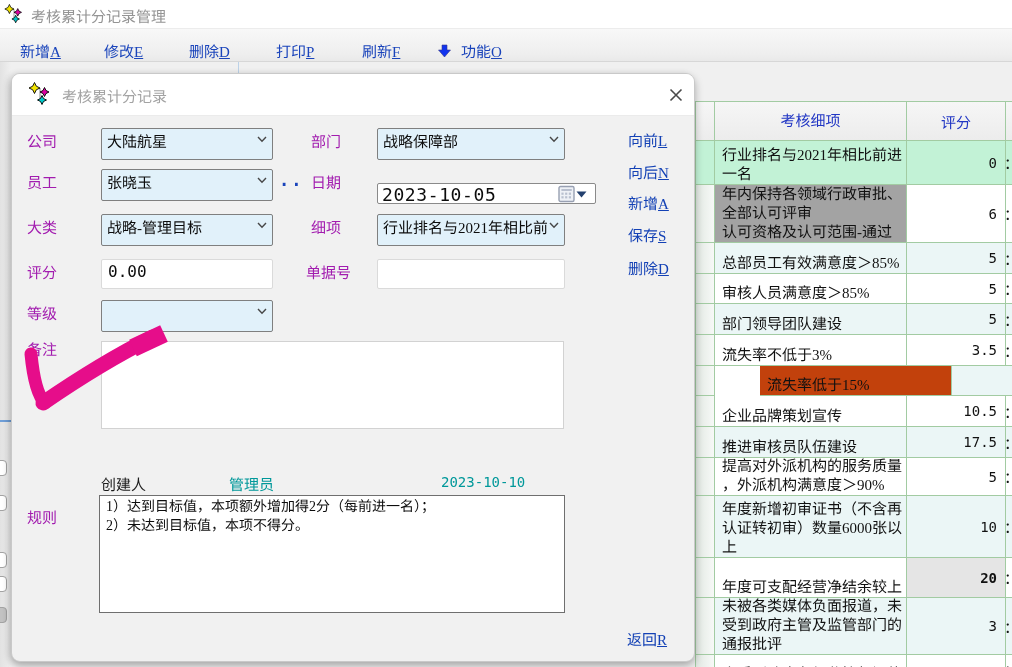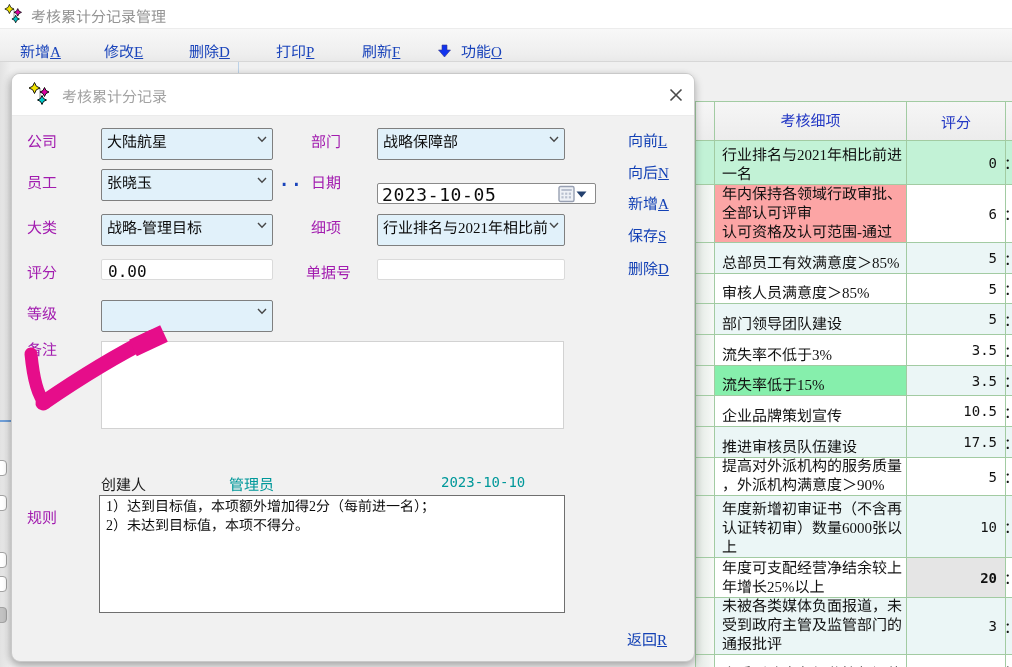--- a/index.html
+++ b/index.html
@@ -56,21 +56,21 @@
                   border-radius:8px 8px 0 0; border-bottom:1px solid #ebebeb; }
   #dlg-icon { position:absolute; left:16px; top:8px; width:24px; height:24px; }
   #dlg-title { position:absolute; left:50px; top:11px; font-size:15px; color:#a3a3a3; white-space:nowrap; }
   #dlg-close { position:absolute; left:652px; top:9px; width:24px; height:24px; cursor:default; }
 
   .flabel { position:absolute; font-size:15px; color:#a21caf; white-space:nowrap; }
   .combo { position:absolute; height:32px; background:#e1f1fa; border:1px solid #7f7f7f; border-radius:2px; }
   .combo .val { position:absolute; left:5px; right:17px; top:1px; font-size:15px; color:#0c0c0c;
                 white-space:nowrap; overflow:hidden; }
   .combo svg.arr { position:absolute; right:5px; top:7px; }
-  .tbox { position:absolute; height:21px; background:#ffffff; border:1px solid #dadada; border-radius:2px; }
+  .tbox { position:absolute; height:30px; background:#ffffff; border:1px solid #dadada; border-radius:2px; }
   .tbox .val { position:absolute; left:6px; right:3px; top:2px; font-size:16px; color:#0c0c0c;
                white-space:nowrap; overflow:hidden; }
   #f-date { position:absolute; height:21px; background:#fff; border:1px solid #8a8a8a; border-radius:2px; }
   #f-date .val { position:absolute; left:4px; top:0px; font-size:18px; letter-spacing:0.6px; color:#0c0c0c; white-space:nowrap; }
   #f-date .cal { position:absolute; right:19px; top:1px; }
   #f-date .dtri { position:absolute; right:8px; top:7px; }
   #f-dots { position:absolute; left:267px; top:96px; width:24px; font-size:17px; font-weight:bold;
             color:#1a44bb; letter-spacing:2px; font-family:"DejaVu Sans Mono", monospace; }
   .tarea { position:absolute; background:#fff; }
   #f-remark { left:89px; top:267px; width:463px; height:88px; border:1px solid #d2d2d2; }
@@ -137,21 +137,21 @@
         <div class="tcell c-ind" style="background: rgb(194, 242, 214);"></div>
         <div class="tcell c-item" style="background: rgb(194, 242, 214);">
           <div>行业排名与2021年相比前进</div>
           <div>一名</div>
         </div>
         <div class="tcell c-score num" style="background: rgb(194, 242, 214);">0</div>
         <div class="tcell c-extra" style="background: rgb(194, 242, 214);">：</div>
       </div>
       <div class="trow" style="height: 58px;">
         <div class="tcell c-ind"></div>
-        <div class="tcell c-item" style="background: #fca5a5;">
+        <div class="tcell c-item" style="background: #a3a3a3;">
           <div>年内保持各领域行政审批、</div>
           <div>全部认可评审</div>
           <div>认可资格及认可范围-通过</div>
         </div>
         <div class="tcell c-score num" style="background: rgb(255, 255, 255);">6</div>
         <div class="tcell c-extra" style="background: rgb(255, 255, 255);">：</div>
       </div>
       <div class="trow" style="height: 31px;">
         <div class="tcell c-ind"></div>
         <div class="tcell c-item" style="background: rgb(235, 246, 246);">
@@ -179,21 +179,21 @@
       <div class="trow" style="height: 31px;">
         <div class="tcell c-ind"></div>
         <div class="tcell c-item" style="background: rgb(255, 255, 255);">
           <div>流失率不低于3%</div>
         </div>
         <div class="tcell c-score num" style="background: rgb(255, 255, 255);">3.5</div>
         <div class="tcell c-extra" style="background: rgb(255, 255, 255);">：</div>
       </div>
       <div class="trow" style="height: 30px;">
         <div class="tcell c-ind"></div>
-        <div class="tcell c-item" style="background: #86efac;">
+        <div class="tcell c-item" style="background: #c2410c; margin-left: 45px;">
           <div>流失率低于15%</div>
         </div>
         <div class="tcell c-score num" style="background: rgb(235, 246, 246);">3.5</div>
         <div class="tcell c-extra" style="background: rgb(235, 246, 246);">：</div>
       </div>
       <div class="trow" style="height: 31px;">
         <div class="tcell c-ind"></div>
         <div class="tcell c-item" style="background: rgb(255, 255, 255);">
           <div>企业品牌策划宣传</div>
         </div>
@@ -224,21 +224,20 @@
           <div>认证转初审）数量6000张以</div>
           <div>上</div>
         </div>
         <div class="tcell c-score num" style="background: rgb(235, 246, 246);">10</div>
         <div class="tcell c-extra" style="background: rgb(235, 246, 246);">：</div>
       </div>
       <div class="trow" style="height: 40px;">
         <div class="tcell c-ind"></div>
         <div class="tcell c-item" style="background: rgb(255, 255, 255);">
           <div>年度可支配经营净结余较上</div>
-          <div>年增长25%以上</div>
         </div>
         <div class="tcell c-score num" style="background: #e5e5e5; font-weight: bold;">20</div>
         <div class="tcell c-extra" style="background: rgb(255, 255, 255);">：</div>
       </div>
       <div class="trow" style="height: 57px;">
         <div class="tcell c-ind"></div>
         <div class="tcell c-item" style="background: rgb(235, 246, 246);">
           <div>未被各类媒体负面报道，未</div>
           <div>受到政府主管及监管部门的</div>
           <div>通报批评</div>

